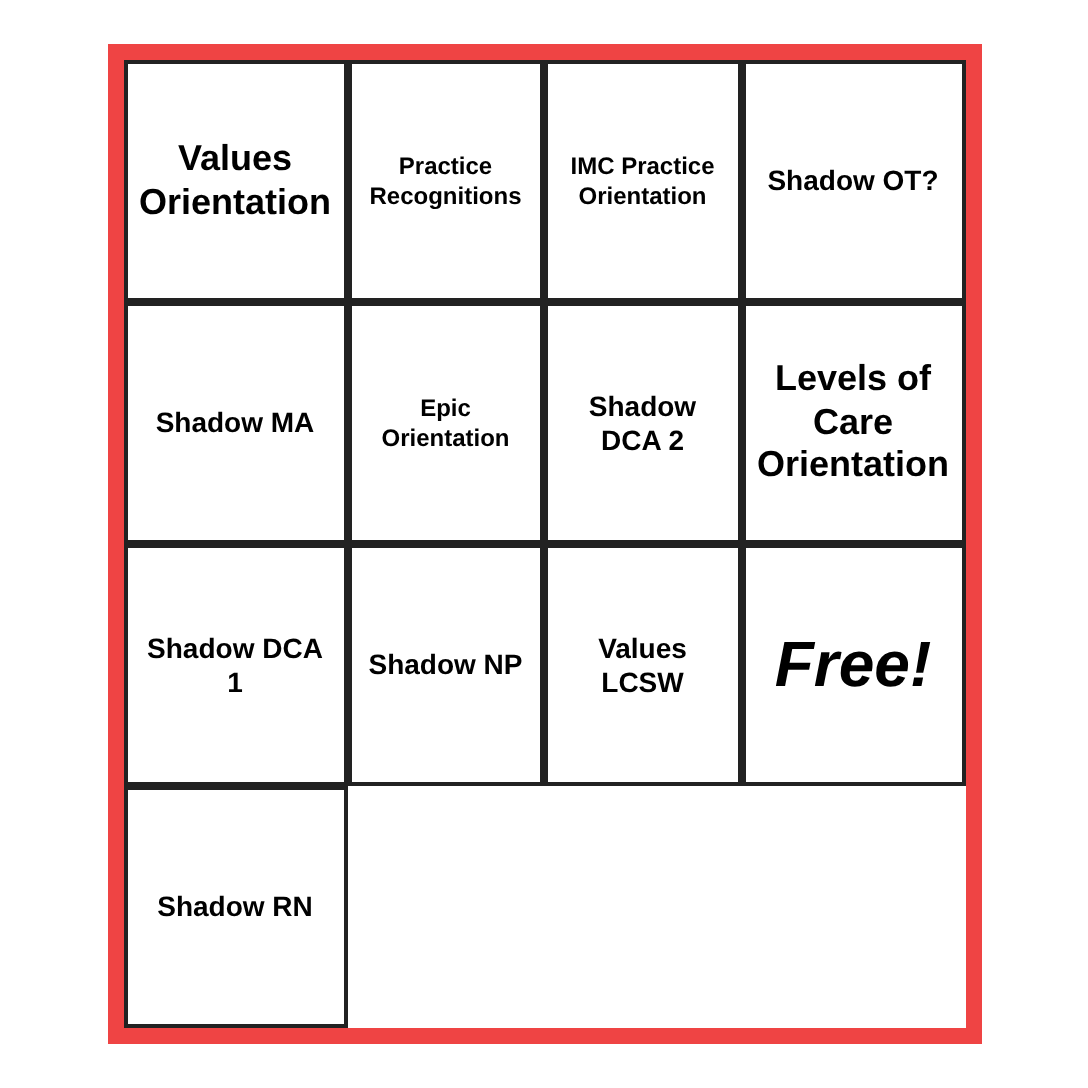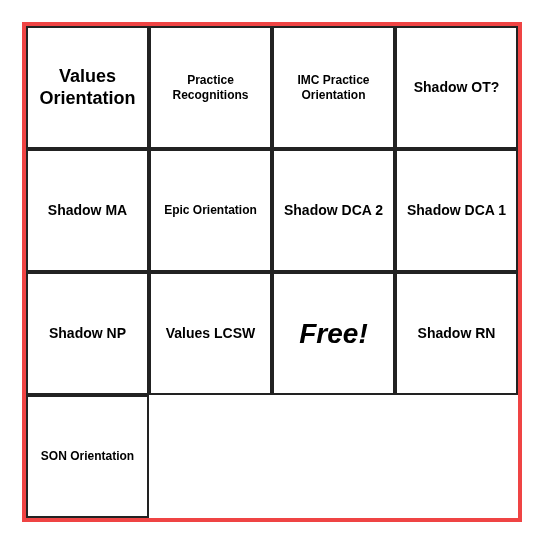--- a/index.html
+++ b/index.html
@@ -12,23 +12,23 @@
       width: 544px;
       height: 544px;
       background: #fff;
       display: flex;
       align-items: center;
       justify-content: center;
       font-family: Arial, sans-serif;
     }
 
     .bingo-card {
-      width: 500px;
+      width: 437px;
       height: 500px;
-      border: 4px solid #ef4444;
+      border: 8px solid #ef4444;
       display: grid;
       grid-template-columns: repeat(4, 1fr);
       grid-template-rows: repeat(4, 1fr);
     }
 
     .bingo-cell {
       border: 2px solid #222;
       display: flex;
       align-items: center;
       justify-content: center;
@@ -49,21 +49,21 @@
       font-size: 18px;
       font-weight: bold;
     }
 
     .large-text {
       font-size: 14px;
       font-weight: bold;
     }
 
     .free-cell {
-      font-size: 28px;
+      font-size: 32px;
       font-weight: bold;
       font-style: italic;
     }
   </style>
 </head>
 <body>
 
 <div class="bingo-card">
 <div class="bingo-cell">
       <span class="medium-text">Values Orientation</span>
@@ -80,30 +80,30 @@
     <div class="bingo-cell">
       <span class="large-text">Shadow MA</span>
     </div>
     <div class="bingo-cell">
       <span class="small-text">Epic Orientation</span>
     </div>
     <div class="bingo-cell">
       <span class="large-text">Shadow DCA 2</span>
     </div>
     <div class="bingo-cell">
+      <span class="medium-text">Levels of Care Orientation</span>
+    </div>
+    <div class="bingo-cell">
       <span class="large-text">Shadow DCA 1</span>
     </div>
     <div class="bingo-cell">
       <span class="large-text">Shadow NP</span>
     </div>
     <div class="bingo-cell">
       <span class="large-text">Values LCSW</span>
     </div>
     <div class="bingo-cell">
       <span class="free-cell">Free!</span>
     </div>
     <div class="bingo-cell">
       <span class="large-text">Shadow RN</span>
     </div>
-    <div class="bingo-cell">
-      <span class="small-text">SON Orientation</span>
-    </div>
   </div>
 
 </body></html>

